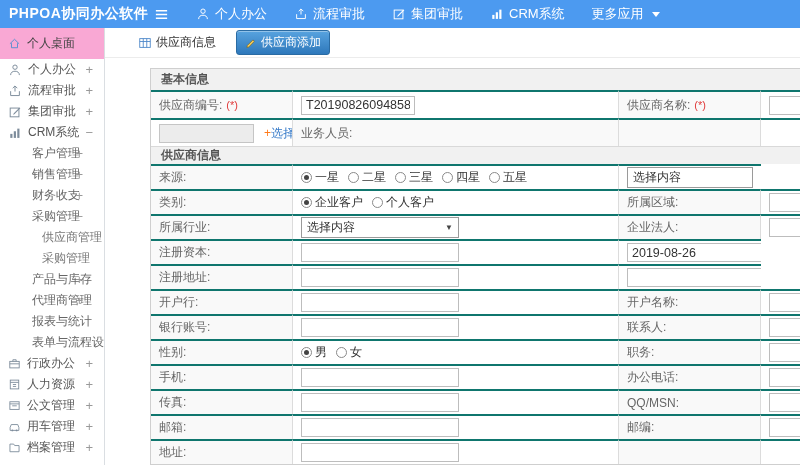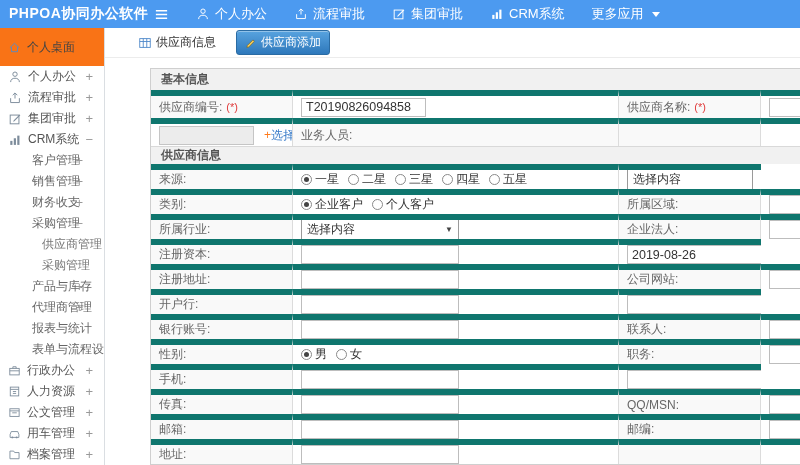--- a/index.html
+++ b/index.html
@@ -15,42 +15,42 @@
   .nav-item svg { display:block; }
   .caret { width:0; height:0; border-left:4px solid transparent; border-right:4px solid transparent; border-top:5px solid #fff; margin-left:3px; }
 
   
   .shell { display:flex; height:437px; }
   .sidebar { width:105px; flex:0 0 105px; border-right:1px solid #dadee2; background:#fff; overflow:hidden; }
   .sb-item { position:relative; display:flex; align-items:center; height:21px; font-size:12px; color:#556; cursor:pointer; white-space:nowrap; }
   .sb-item.lv0 { padding-left:8px; gap:6px; color:#555; }
   .sb-item.lv1 { padding-left:32px; color:#666; }
   .sb-item.lv2 { padding-left:42px; color:#777; }
-  .sb-item.active { height:38px; background:#f97316; color:#444; }
+  .sb-item.active { height:31px; background:#f9a8d4; color:#444; }
   .sb-item .ex { position:absolute; color:#999; font-size:13px; line-height:1; }
   .sb-item.lv0 .ex { right:11px; }
   .sb-item.lv1 .ex { right:21px; }
   .sb-item svg { flex:0 0 auto; }
 
   .main { flex:1; overflow:hidden; }
   .tabbar { height:30px; display:flex; align-items:center; gap:12px; padding-left:25px; border-bottom:1px solid #ececec; }
   .tab { display:inline-flex; align-items:center; gap:4px; font-size:12px; color:#333; padding:3px 8px; cursor:pointer; white-space:nowrap; }
   .tab.active { background:linear-gradient(var(--tabTop,#58a3df),var(--tabBot,#2e78bb));
     border:1px solid #2a6ba3; border-radius:3px; color:#fff; box-shadow:inset 0 1px 0 rgba(255,255,255,.35);text-align:center; }
 
   
   .form-wrap { padding:10px 0 0 45px; }
   .ftable { width:810px; border:1px solid #cfcfcf; }
   .sec-h { background:#f1f1f1; color:#555; font-size:12px; font-weight:bold; display:flex; align-items:center; padding-left:10px; }
   .sec-h.s1 { height:21px; }
   .sec-h.s2 { height:18px; border-top:1px solid #d9d9d9; }
   .frow { display:grid; grid-template-columns:142px 326px 142px 198px; }
   .frow.s1 { height:28px; }
   .frow.s2 { height:25px; }
-  .c { border-top:6px solid #0f766e; display:flex; align-items:center; padding:0 8px; overflow:hidden; white-space:nowrap; }
+  .c { border-top:2px solid #0f766e; display:flex; align-items:center; padding:0 8px; overflow:hidden; white-space:nowrap; }
   .c.lab { background:#f9f9f9; color:#666; font-size:12px; border-right:1px solid #dcdcdc; }
   .c.val { background:#fff; border-right:1px solid #dcdcdc; }
   .c.val.last { border-right:none; }
   .req { color:var(--req,#e03c3c); font-size:11px; margin-left:4px; }
 
   .txt { height:19px; border:1px solid #bdbdbd; font-size:12.5px; color:#333; padding:0 4px; background:#fff; }
   .txt.ro { background:#ececec; border-color:#c5c5c5; }
   .sel { height:21px; border:1px solid #9a9a9a; background:#fff; display:inline-flex; align-items:center;
     justify-content:space-between; padding:0 5px; font-size:12px; color:#333; cursor:pointer; }
   .sel .car { font-size:8px; color:#444; margin-left:6px; }
@@ -277,21 +277,21 @@
       </div>
     <div class="form-wrap">
       <div class="ftable" id="ftable">
           <div class="sec-h s1">基本信息</div>
           <div class="frow s1">
             <div class="c lab">
               <span>供应商编号:</span>
               <span class="req">(*)</span>
             </div>
             <div class="c val">
-              <input class="txt" value="T20190826094858" style="width: 125px;">
+              <input class="txt" value="T20190826094858" style="width: 114px;">
             </div>
             <div class="c lab">
               <span>供应商名称:</span>
               <span class="req">(*)</span>
             </div>
             <div class="c val last">
               <input class="txt" style="width: 150px;">
             </div>
           </div>
           <div class="frow s1">
@@ -391,33 +391,33 @@
               <input class="txt" value="2019-08-26" style="width: 150px;">
             </div>
           </div>
           <div class="frow s2">
             <div class="c lab">
               <span>注册地址:</span>
             </div>
             <div class="c val">
               <input class="txt" style="width: 158px;">
             </div>
-            <div class="c lab">
-              <span>公司网站:</span>
-            </div>
             <div class="c val last">
               <input class="txt" style="width: 150px;">
             </div>
           </div>
           <div class="frow s2">
             <div class="c lab">
               <span>开户行:</span>
             </div>
             <div class="c val">
               <input class="txt" style="width: 158px;">
+            </div>
+            <div class="c lab">
+              <span>开户名称:</span>
             </div>
             <div class="c val last">
               <input class="txt" style="width: 150px;">
             </div>
           </div>
           <div class="frow s2">
             <div class="c lab">
               <span>银行账号:</span>
             </div>
             <div class="c val">
@@ -452,20 +452,23 @@
             <div class="c val last">
               <input class="txt" style="width: 150px;">
             </div>
           </div>
           <div class="frow s2">
             <div class="c lab">
               <span>手机:</span>
             </div>
             <div class="c val">
               <input class="txt" style="width: 158px;">
+            </div>
+            <div class="c lab">
+              <span>办公电话:</span>
             </div>
             <div class="c val last">
               <input class="txt" style="width: 150px;">
             </div>
           </div>
           <div class="frow s2">
             <div class="c lab">
               <span>传真:</span>
             </div>
             <div class="c val">

